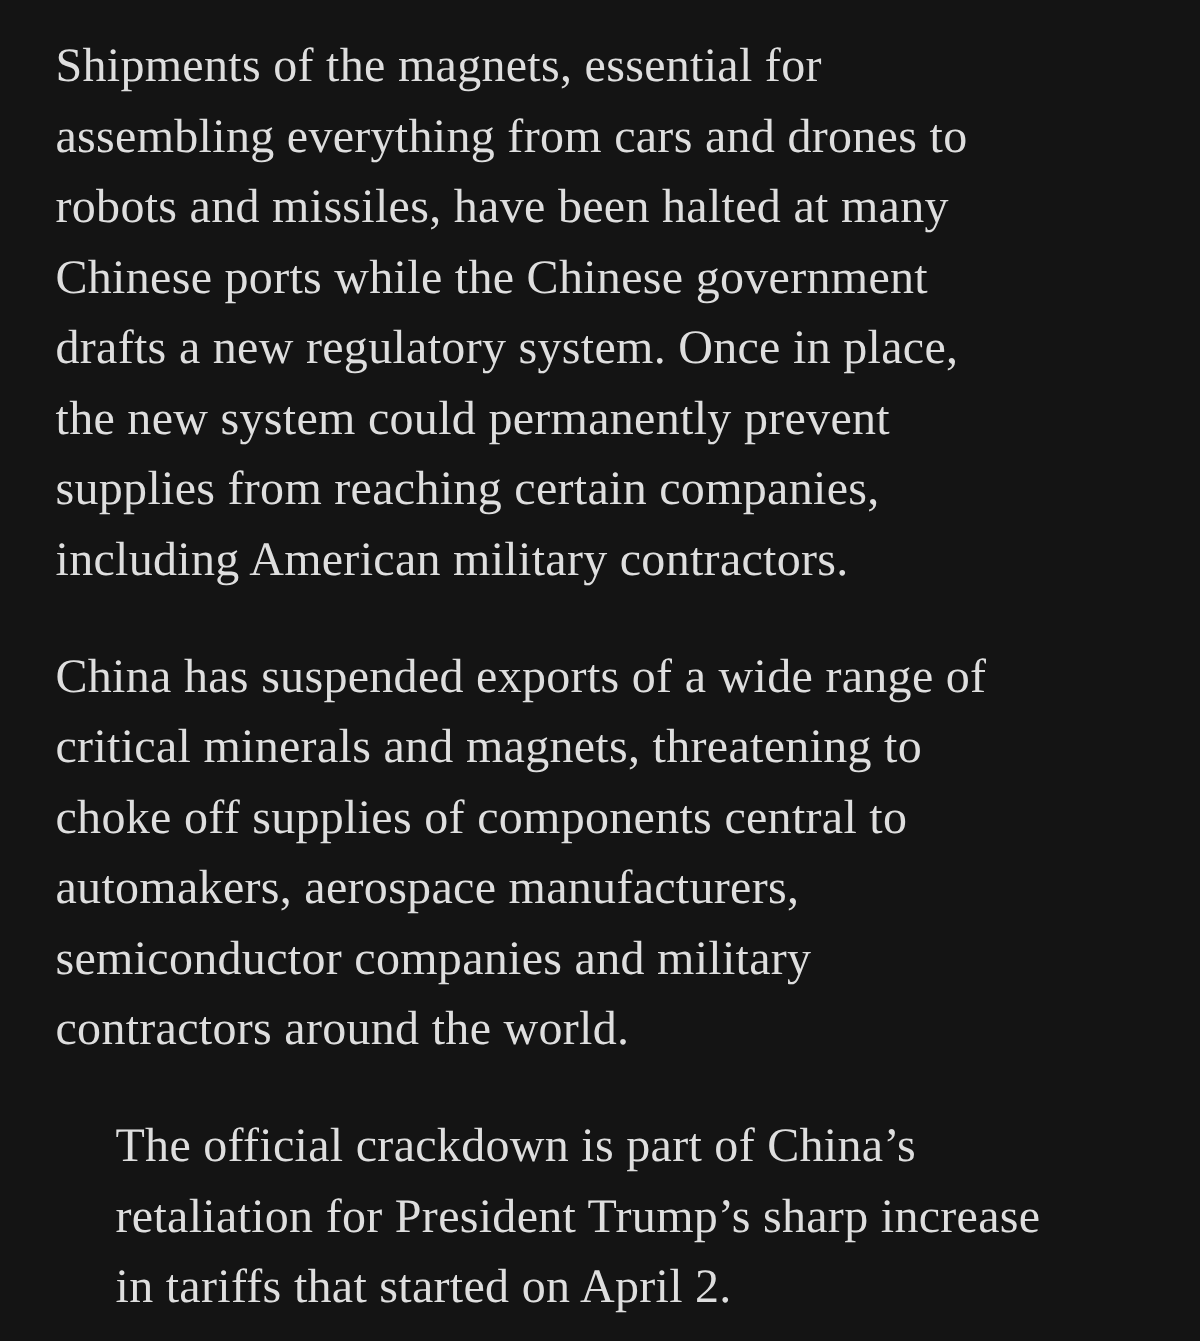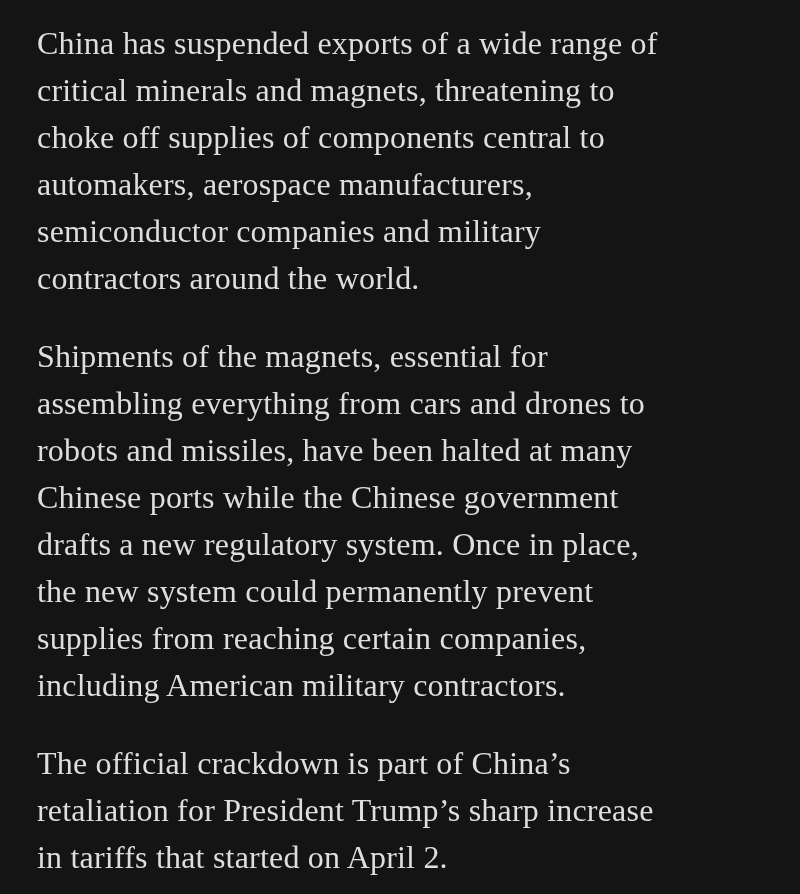--- a/index.html
+++ b/index.html
@@ -23,36 +23,37 @@
     margin: 0 0 31px 0;
     font-size: 32px;
     line-height: 47px;
     font-weight: 400;
     letter-spacing: 0.2px;
     white-space: pre-line; 
     text-rendering: optimizeLegibility;
   }
   .article-paragraph:last-child {
     margin-bottom: 0;
+    margin-left: 40px;
   }
 </style>
 </head>
 <body>
 
 <main class="article-body">
-  <p class="article-paragraph">China has suspended exports of a wide range of
-critical minerals and magnets, threatening to
-choke off supplies of components central to
-automakers, aerospace manufacturers,
-semiconductor companies and military
-contractors around the world.</p>
   <p class="article-paragraph">Shipments of the magnets, essential for
 assembling everything from cars and drones to
 robots and missiles, have been halted at many
 Chinese ports while the Chinese government
 drafts a new regulatory system. Once in place,
 the new system could permanently prevent
 supplies from reaching certain companies,
 including American military contractors.</p>
+  <p class="article-paragraph">China has suspended exports of a wide range of
+critical minerals and magnets, threatening to
+choke off supplies of components central to
+automakers, aerospace manufacturers,
+semiconductor companies and military
+contractors around the world.</p>
   <p class="article-paragraph">The official crackdown is part of China’s
 retaliation for President Trump’s sharp increase
 in tariffs that started on April 2.</p>
 </main>
 
 </body></html>

